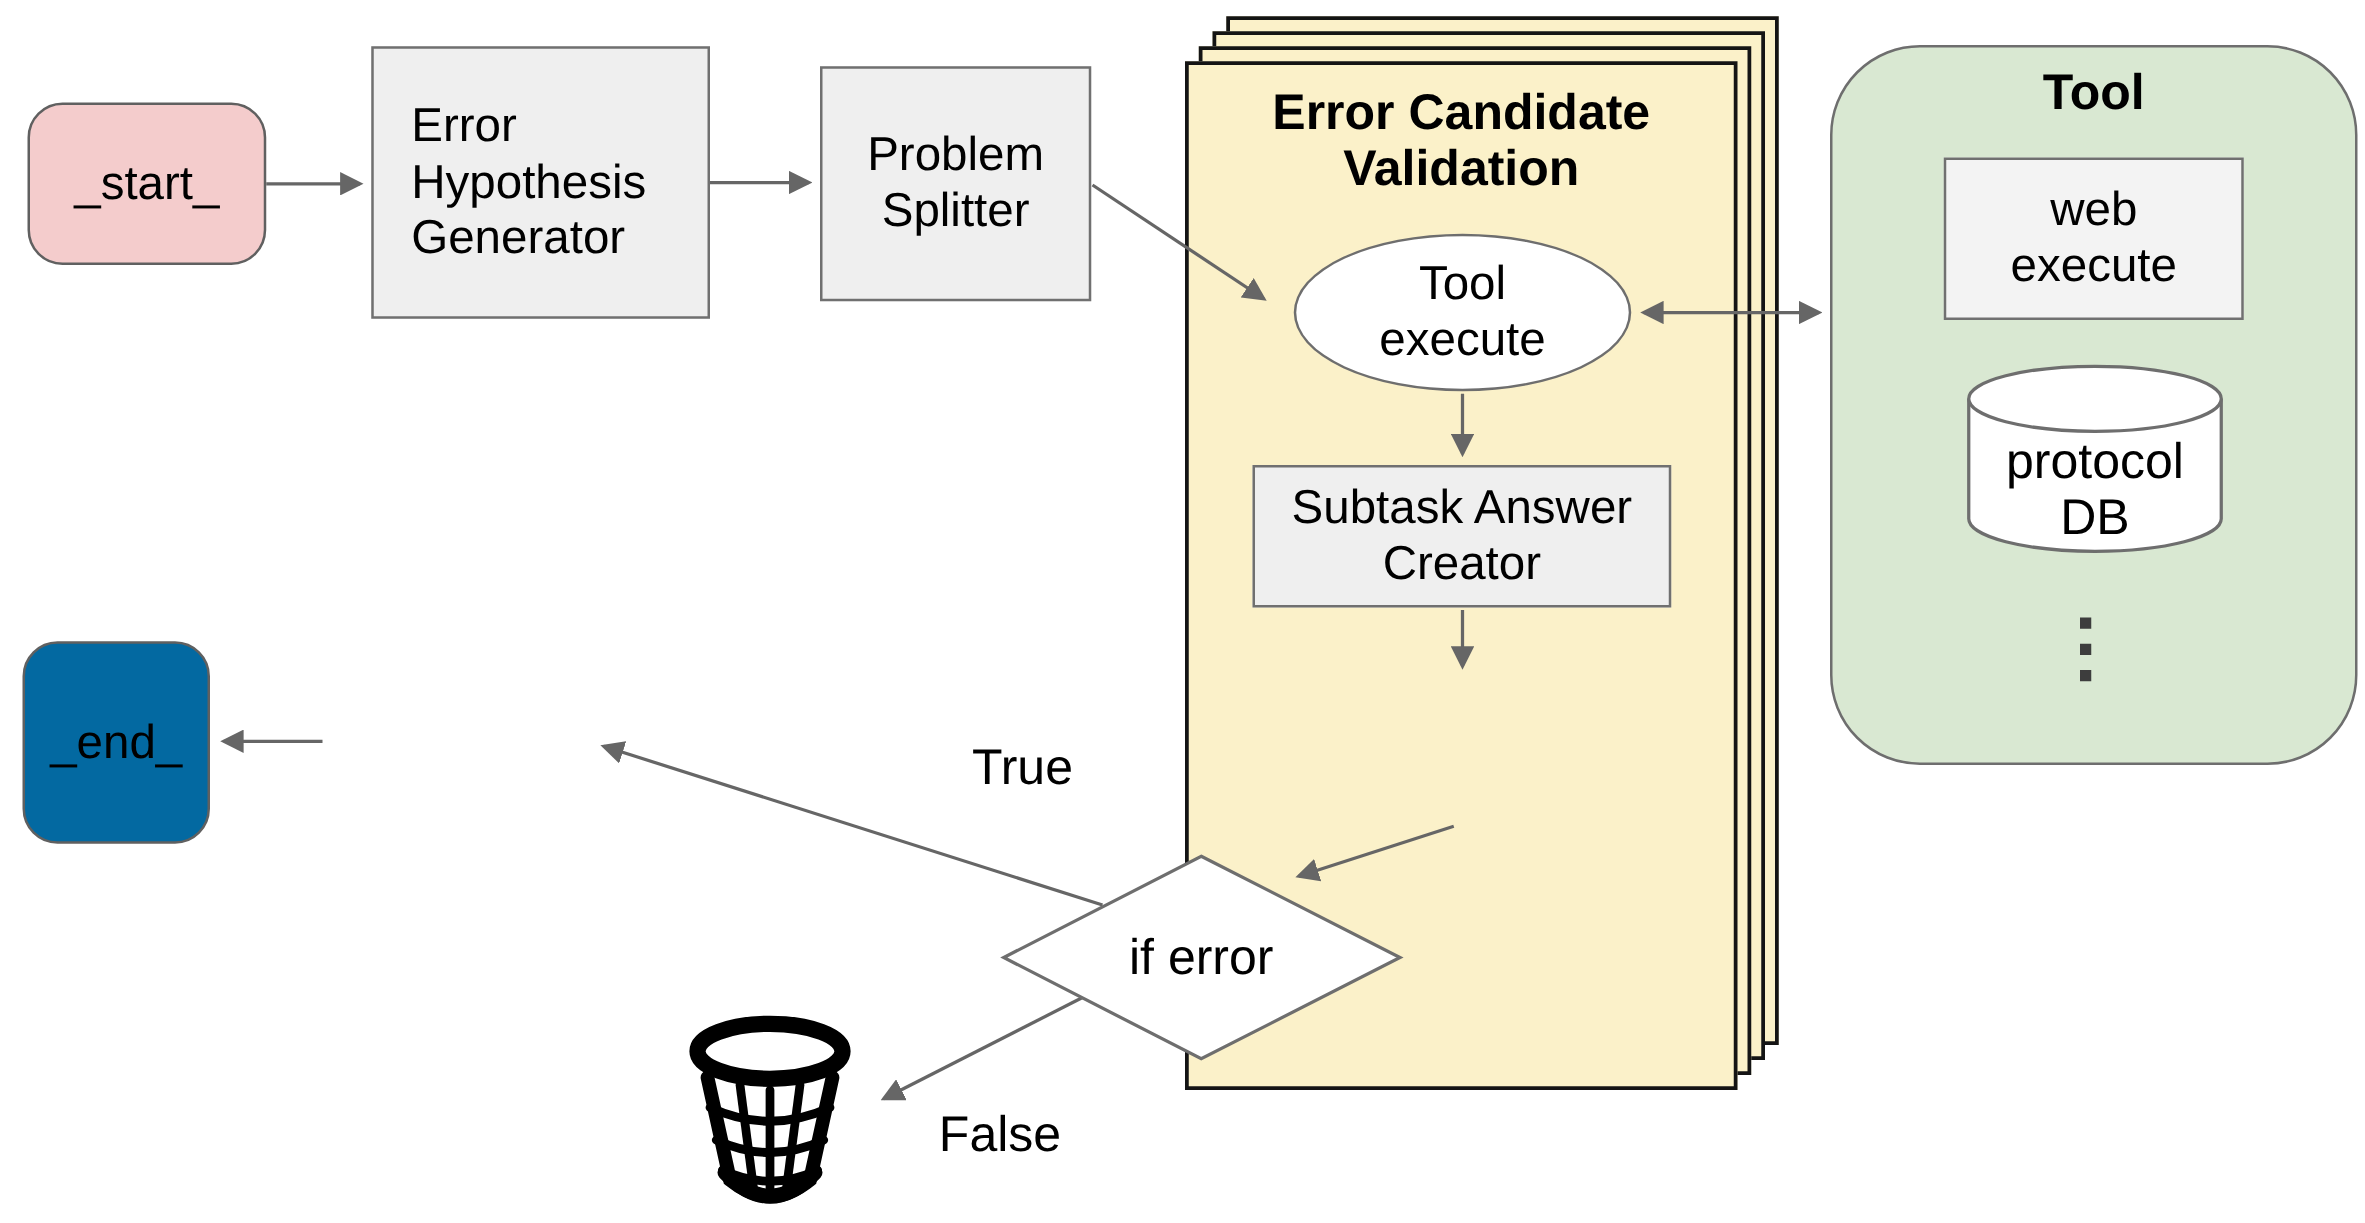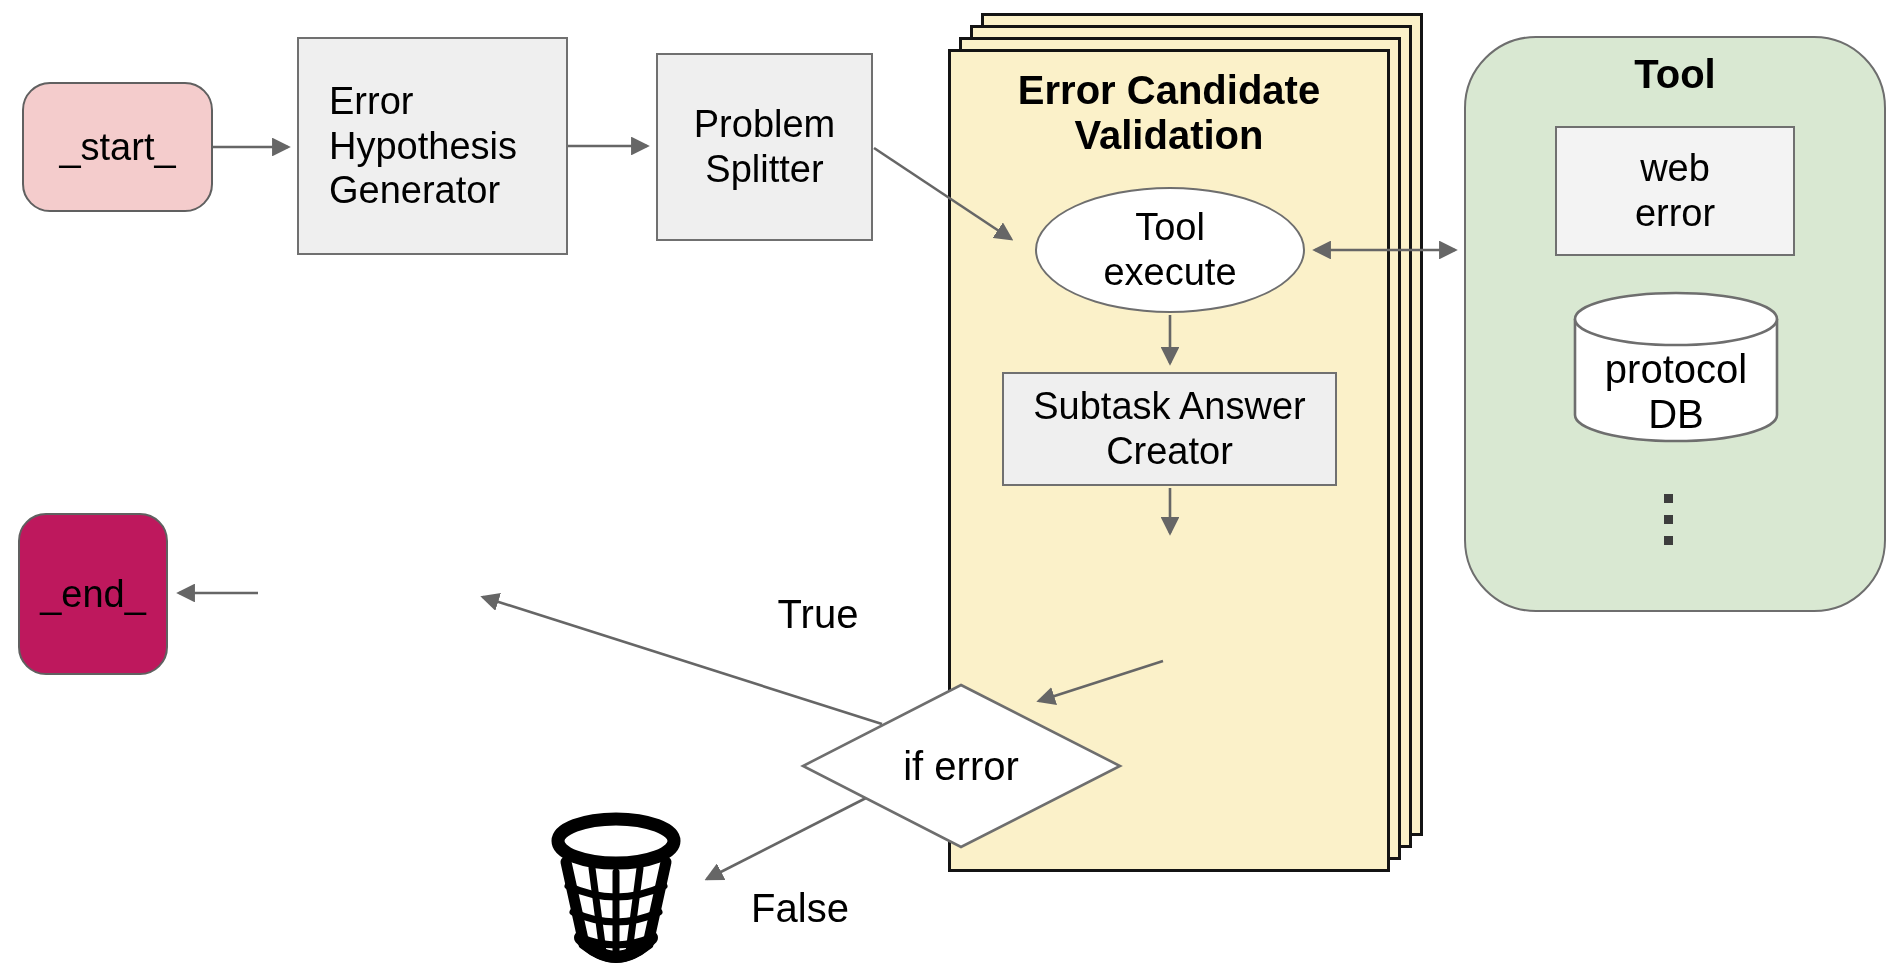--- a/index.html
+++ b/index.html
@@ -103,29 +103,29 @@
   </div>
 
 
   <div class="label" style="left:875px;top:744px;width:172px;">if error</div>
 
   <div class="label" style="left:758px;top:592px;width:120px;">True</div>
 
   <div class="label" style="left:740px;top:886px;width:120px;">False</div>
 
 
-  <div class="node rounded" style="left:18px;top:513px;width:150px;height:162px;background:#be185d;">
+  <div class="node rounded" style="left:18px;top:513px;width:150px;height:162px;background:#0369a1;">
     <span>_end_</span>
   </div>
 
   <div class="label bold-title" style="left:1464px;top:52px;width:422px;">Tool</div>
 
   <div class="node proc" style="left:1555px;top:126px;width:240px;height:130px;background:#f3f3f3;">
     <span>web
-error</span>
+execute</span>
   </div>
 
   <div class="label" style="left:1586px;top:347px;width:180px;line-height:1.12;">protocol
 DB</div>
 
   <div class="dots">
     <span></span>
       <span></span>
       <span></span>
   </div>

